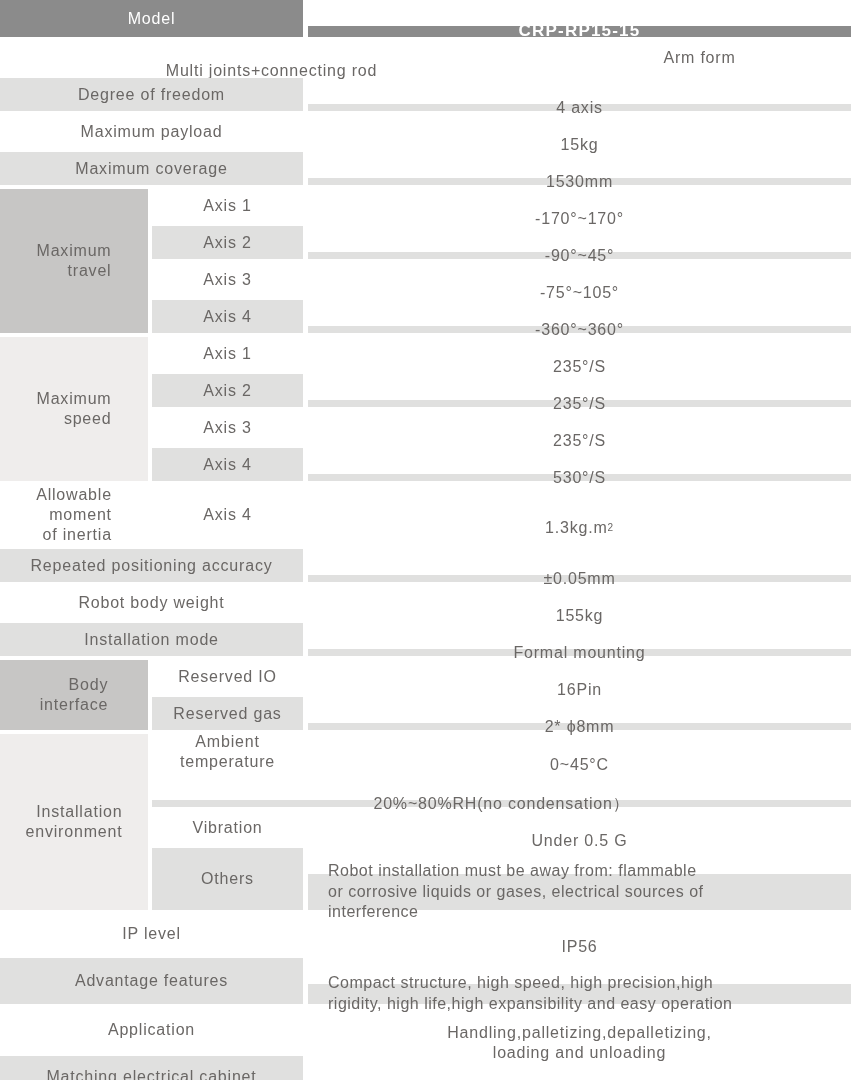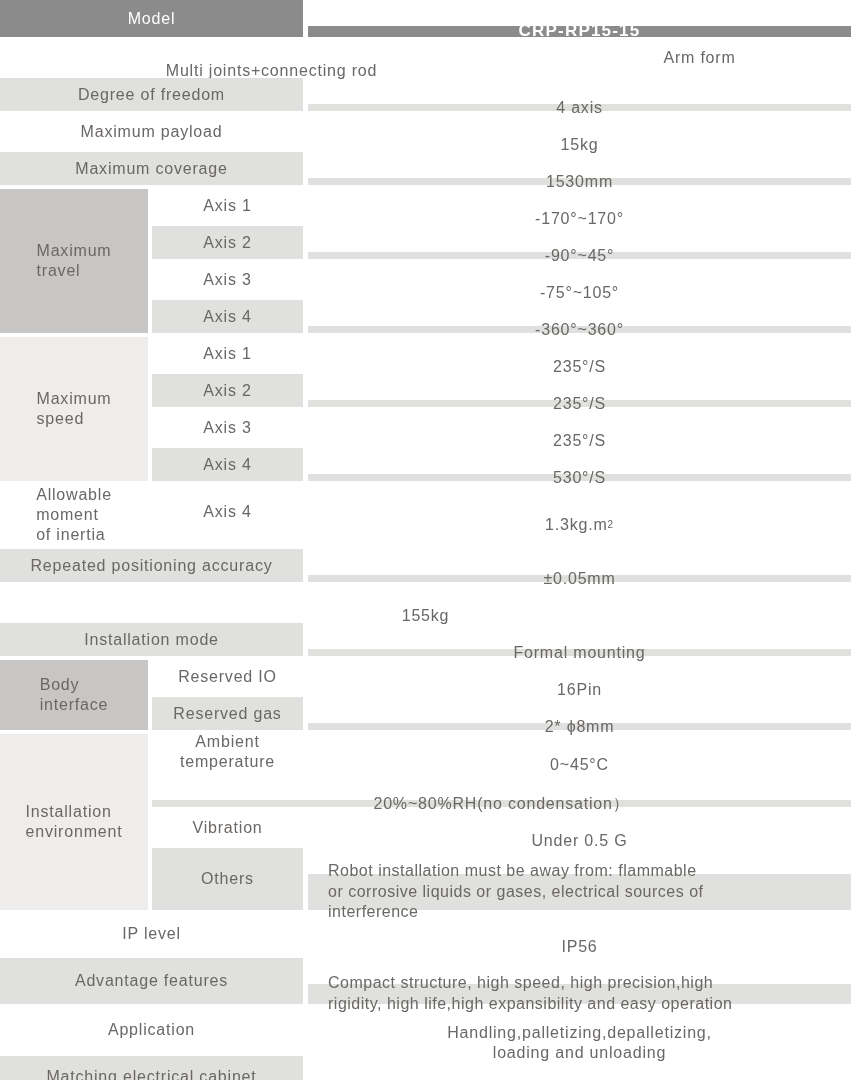--- a/index.html
+++ b/index.html
@@ -15,24 +15,24 @@
         white-space:pre-line;line-height:1.22;box-sizing:border-box;}
   .label{flex:0 0 303px;}
   .value{flex:1 1 auto;margin-top:26px;}
   .gray .label,.gray .value{background:var(--row-alt-bg,#e0e0df);}
   
   .header-row .cell{background:var(--header-bg,#8b8b8b);color:var(--header-text,#ffffff);}
   .header-row .value{font-weight:bold;font-size:17px;letter-spacing:1.2px;}
   
   .group{display:flex;gap:4px;flex:0 0 auto;}
   .group-cell{flex:0 0 148px;display:flex;align-items:center;justify-content:center;
-              text-align:left;white-space:pre-line;line-height:1.25;box-sizing:border-box;}
+              text-align:right;white-space:pre-line;line-height:1.25;box-sizing:border-box;}
   .group-cell.dark{background:var(--group-dark-bg,#c7c6c5);}
   .group-cell.light{background:var(--group-light-bg,#efedec);}
-  .group-rows{flex:1 1 auto;display:flex;flex-direction:column;gap:4px;}
+  .group-rows{flex:1 1 auto;display:flex;flex-direction:column;gap:4px;justify-content:center;}
   .sub-row{display:flex;gap:5px;flex:0 0 auto;}
   .sub-row .sub-label{flex:0 0 151px;}
   .sub-row .value{flex:1 1 auto;}
   .sub-row.gray .sub-label,.sub-row.gray .value{background:var(--row-alt-bg,#e0e0df);}
   
   .value.left{justify-content:flex-start;text-align:left;padding-left:20px;letter-spacing:0.5px;line-height:1.3;}
   
   .h37{height:37px}.h33{height:33px}.h36{height:36px}.h40{height:40px}
   .h42{height:42px}.h44{height:44px}.h46{height:46px}.h53{height:53px}.h62{height:62px}
   sup{font-size:10px;line-height:0;}
@@ -124,20 +124,21 @@
       </div>
     </div>
   </div>
 
   <div class="row gray h33">
     <div class="cell label">Repeated positioning accuracy</div>
     <div class="cell value">±0.05mm</div>
   </div>
 
   <div class="row h33">
+    <div class="cell label">Robot body weight</div>
     <div class="cell value">155kg</div>
   </div>
 
   <div class="row gray h33">
     <div class="cell label">Installation mode</div>
     <div class="cell value">Formal mounting</div>
   </div>
 
   <div class="group">
     <div class="group-cell dark">Body

